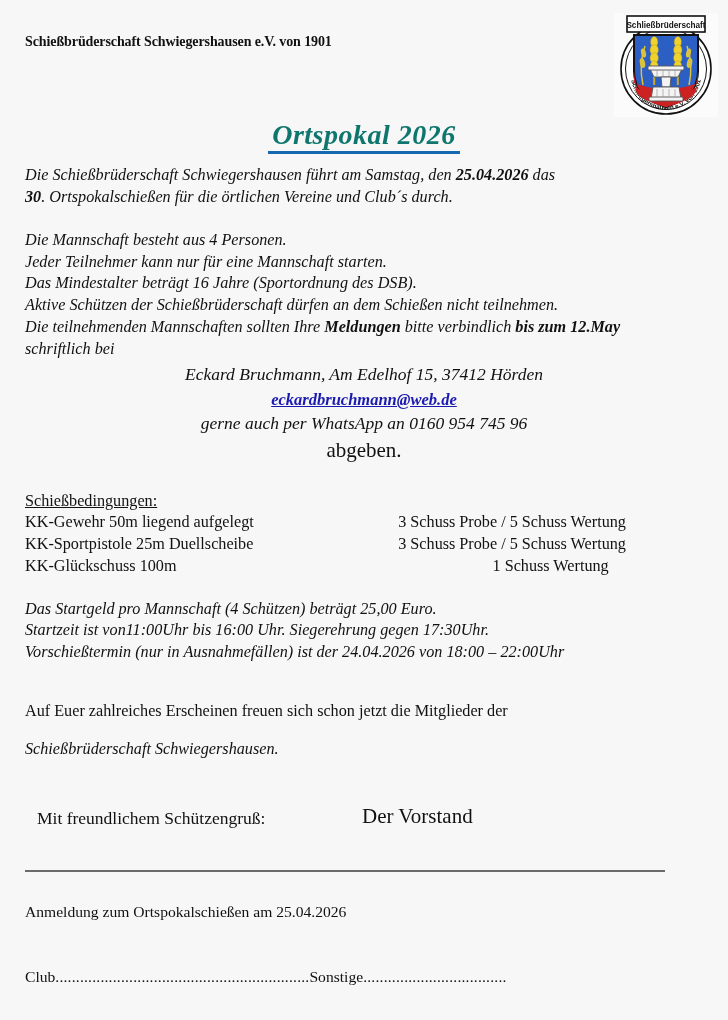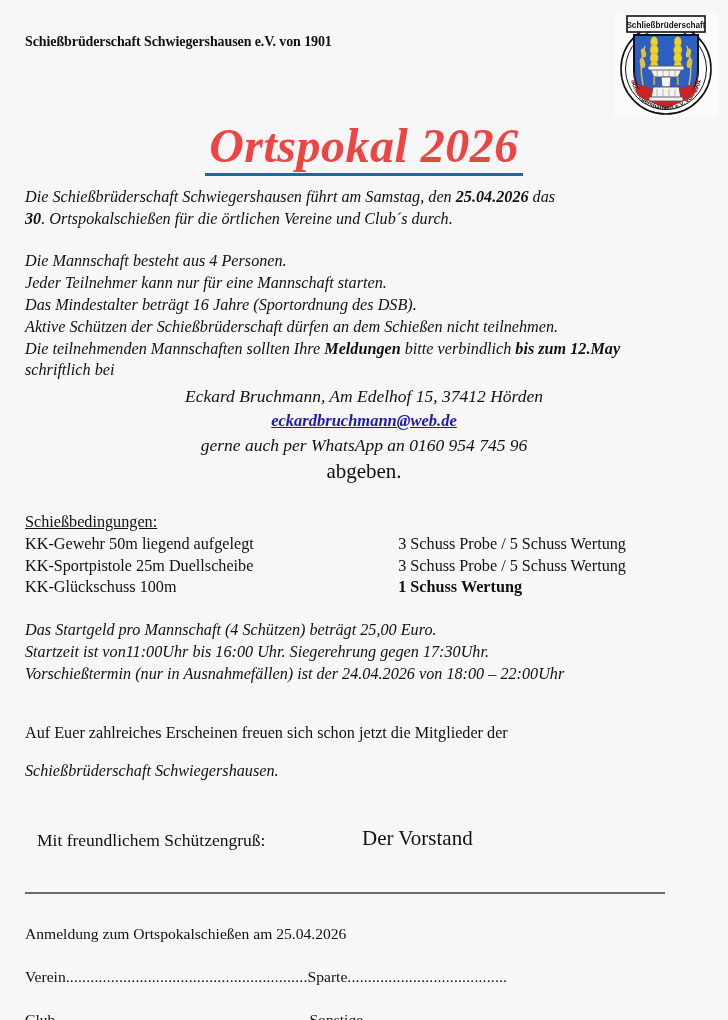--- a/index.html
+++ b/index.html
@@ -47,24 +47,24 @@
   }
   .crest svg { display: block; }
 
   
   .doc-title-wrap {
     text-align: center;
     margin-top: 2px;
   }
   .doc-title {
     display: inline-block;
-    font-size: 48px;
+    font-size: 28px;
     font-weight: bold;
     font-style: italic;
-    color: #ef4444;
+    color: #0f766e;
     border-bottom: 3px solid #1668b0;
     line-height: 1.08;
     padding: 0 4px 1px 4px;
     letter-spacing: 0.5px;
   }
 
   
   .body-block {
     margin: 0 25px;
     font-size: 16.2px;
@@ -111,21 +111,21 @@
     border-collapse: collapse;
   }
   .cond-table td {
     padding: 0;
     vertical-align: top;
     font-size: 16.2px;
     line-height: 1.345;
   }
   .cond-table td.left { width: 300px; }
   .cond-table td.right { width: 245px; text-align: left; }
-  .cond-table tr.last td.right { text-align: left; font-weight: bold; }
+  .cond-table tr.last td.right { text-align: center; }
 
   
   .closing {
     margin: 0 25px;
     font-size: 16.2px;
     line-height: 1.345;
   }
   .closing .italic { font-style: italic; }
   .signoff {
     margin: 0 25px;
@@ -316,21 +316,20 @@
 
   <div class="divider"></div>
 
   <div class="spacer-line" style="height:30px;"></div>
 
   <div class="form">
     <p class="row">Anmeldung zum Ortspokalschießen am 25.04.2026</p>
 
     <div class="form-gap"></div>
 
-    <p class="row"><span>Verein</span><span class="dots">...........................................................</span><span>Sparte</span><span class="dots">.......................................</span></p>
 
     <div class="form-gap"></div>
 
     <p class="row"><span>Club</span><span class="dots">..............................................................</span><span>Sonstige</span><span class="dots">...................................</span></p>
 
   </div>
 
 </div>
 
 </body></html>

